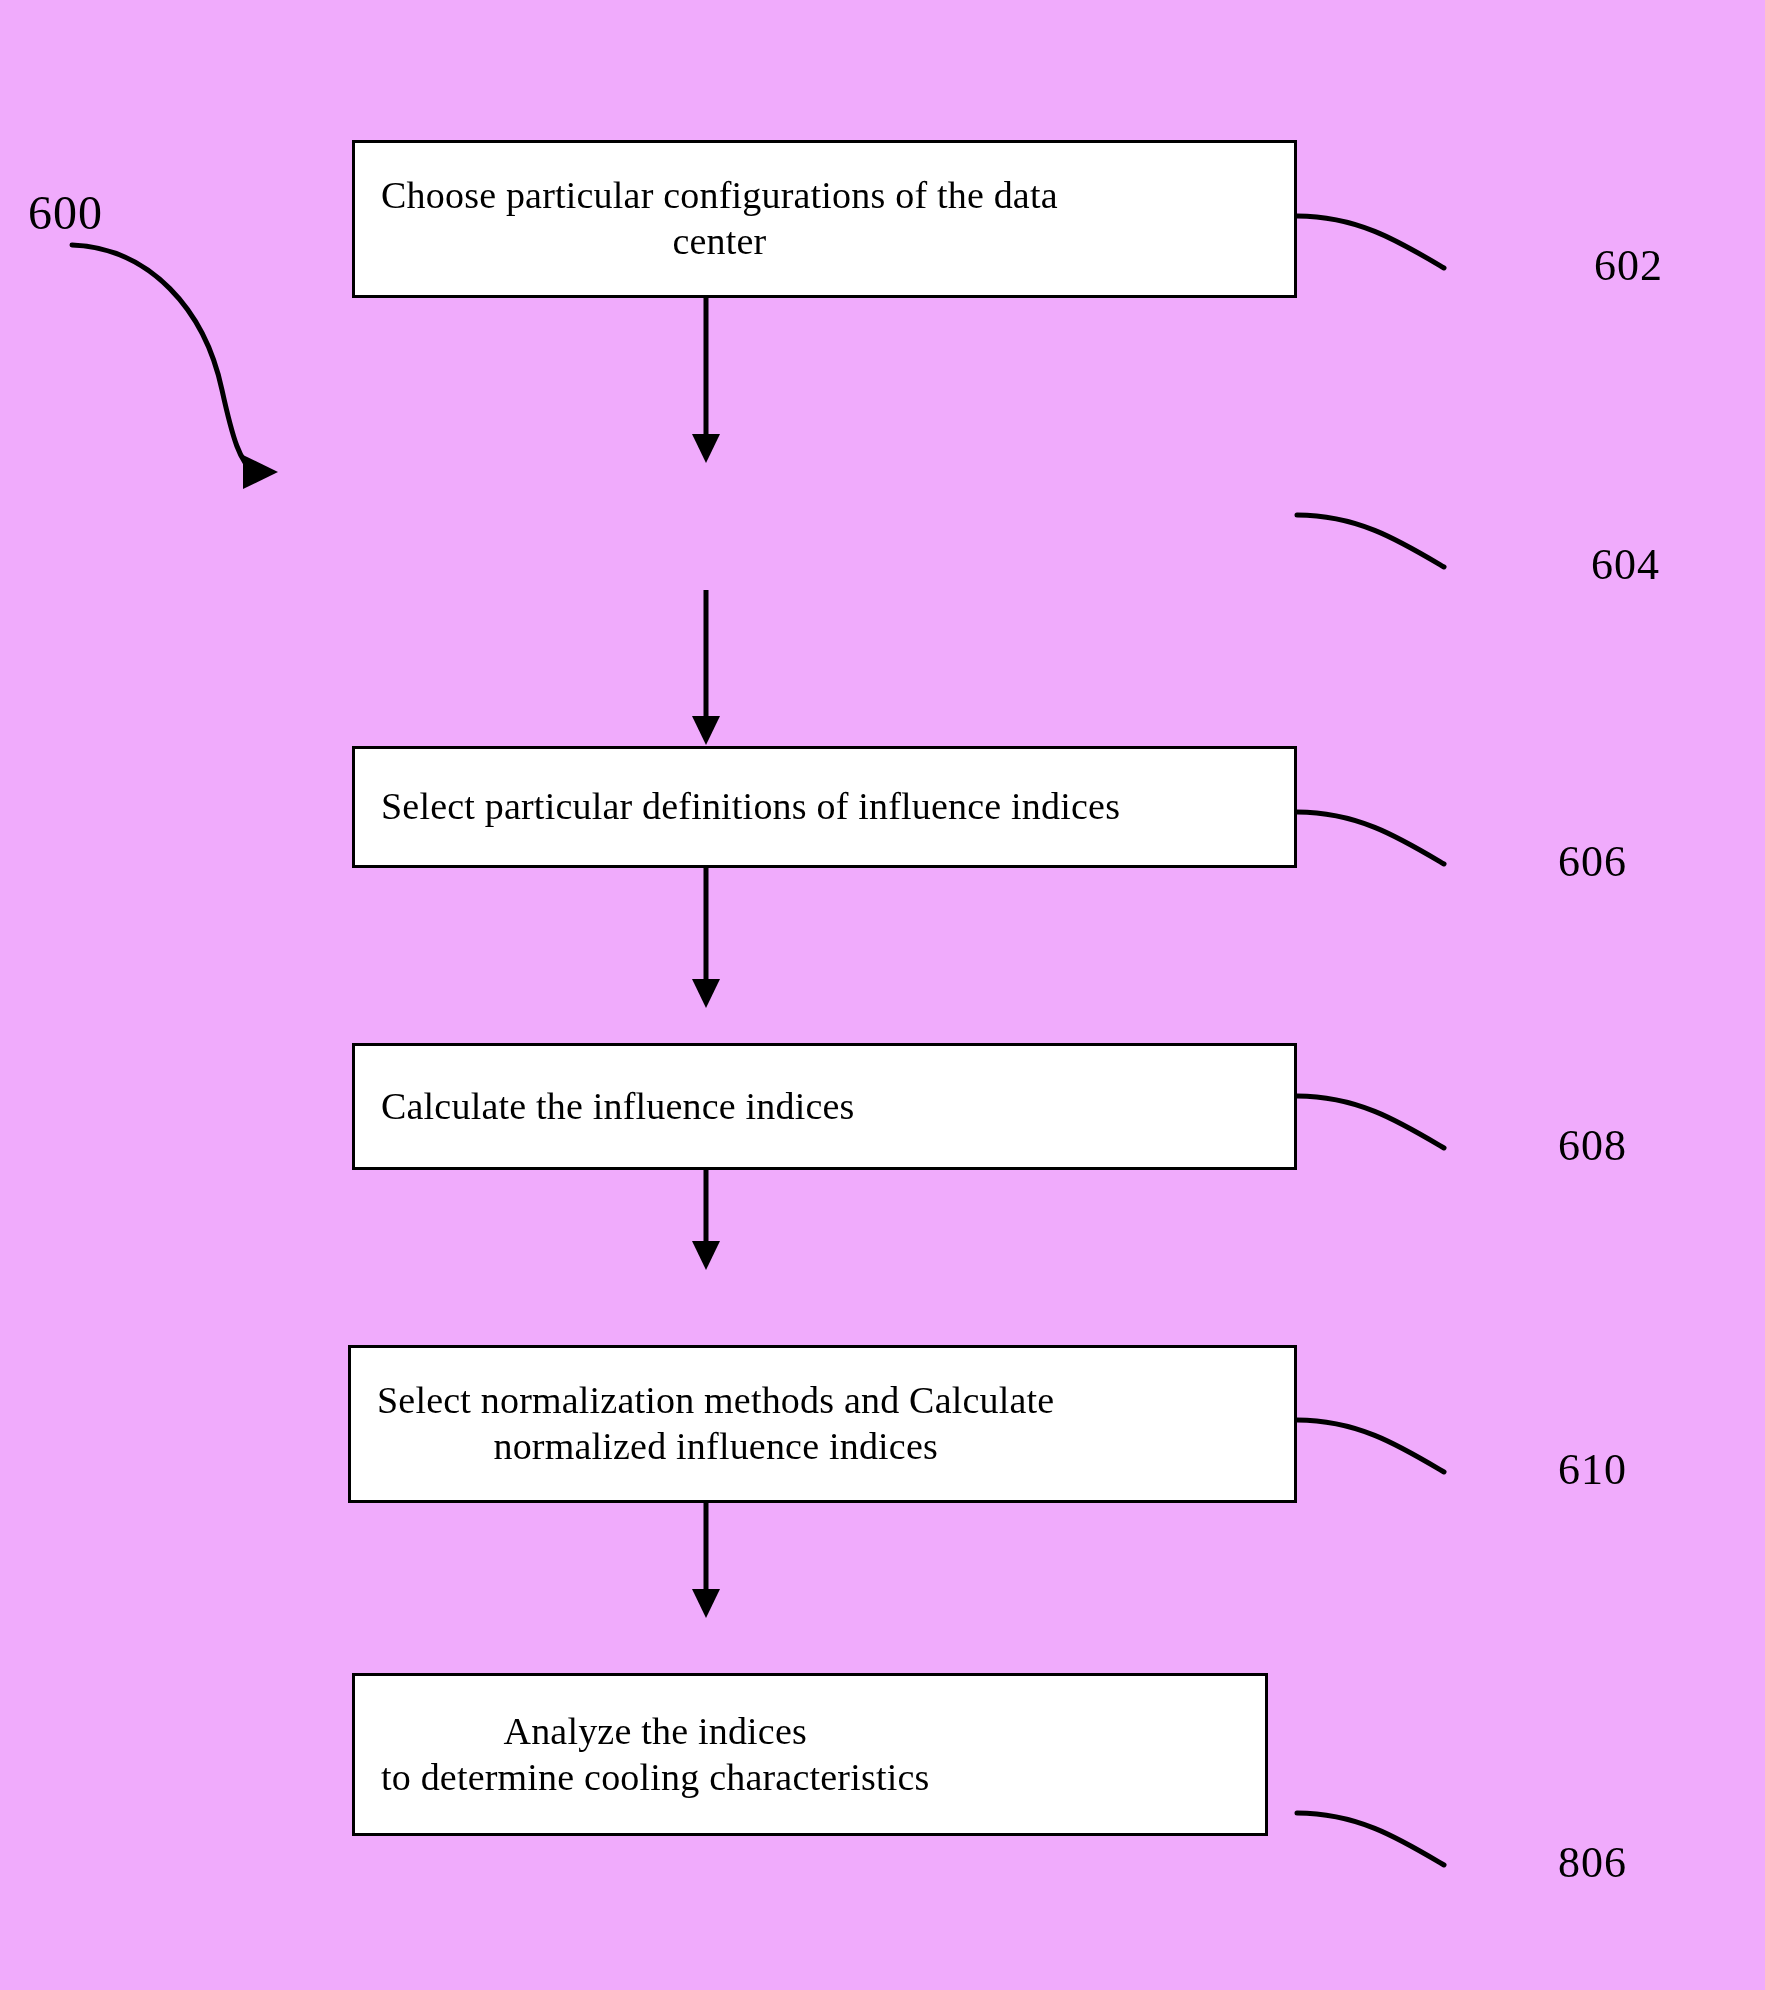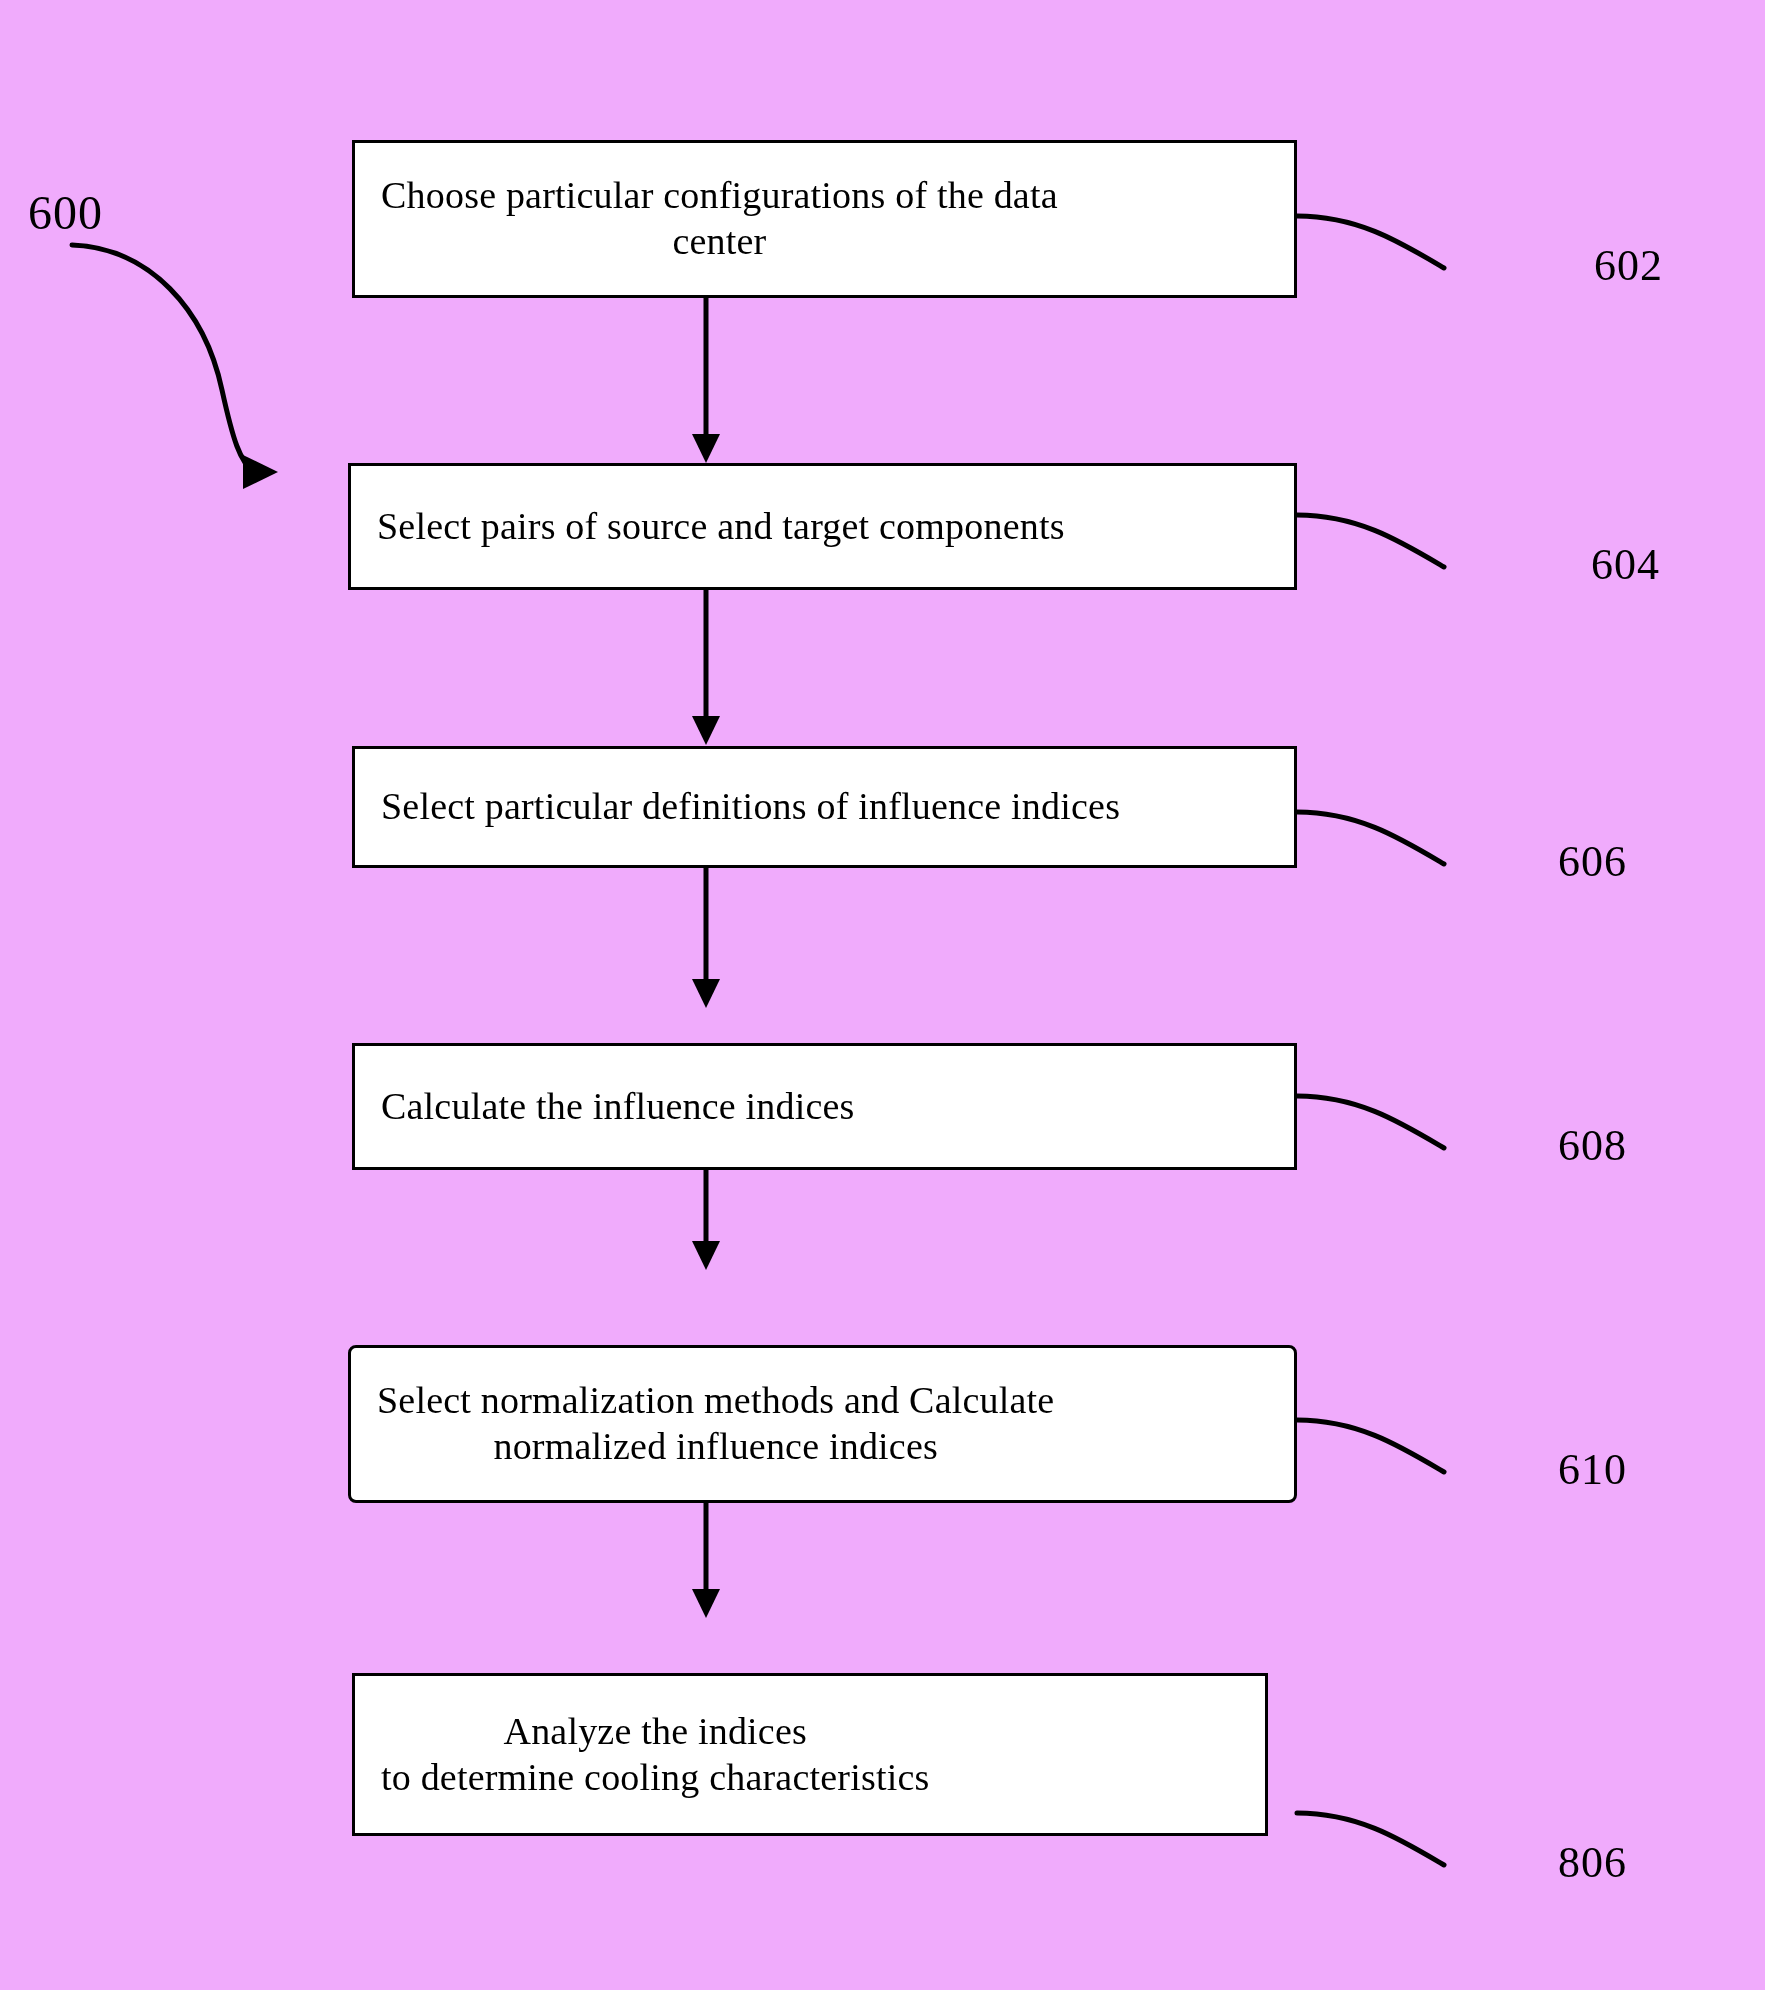--- a/index.html
+++ b/index.html
@@ -117,33 +117,30 @@
     </g>
   </svg>
 
   <div class="fig-num" style="left:28px; top:185px;">600</div>
 
   <div class="flow-box" style="left:352px; top:140px; width:945px; height:158px;">
     <span class="flow-box-label">Choose particular configurations of the data
 center</span>
   </div>
 
-  <div class="flow-box" style="left:348px; top:463px; width:949px; height:127px;">
-    <span class="flow-box-label">Select pairs of source and target components</span>
-  </div>
 
   <div class="flow-box" style="left:352px; top:746px; width:945px; height:122px;">
     <span class="flow-box-label">Select particular definitions of influence indices</span>
   </div>
 
   <div class="flow-box" style="left:352px; top:1043px; width:945px; height:127px;">
     <span class="flow-box-label">Calculate the influence indices</span>
   </div>
 
-  <div class="flow-box" style="left:348px; top:1345px; width:949px; height:158px;border-radius:8px;">
+  <div class="flow-box" style="left:348px; top:1345px; width:949px; height:158px;">
     <span class="flow-box-label">Select normalization methods and Calculate
 normalized influence indices</span>
   </div>
 
   <div class="flow-box" style="left:352px; top:1673px; width:916px; height:163px;">
     <span class="flow-box-label">Analyze the indices
 to determine cooling characteristics</span>
   </div>
 
   <div class="ref-num" style="left:1594px; top:240px;">602</div>

